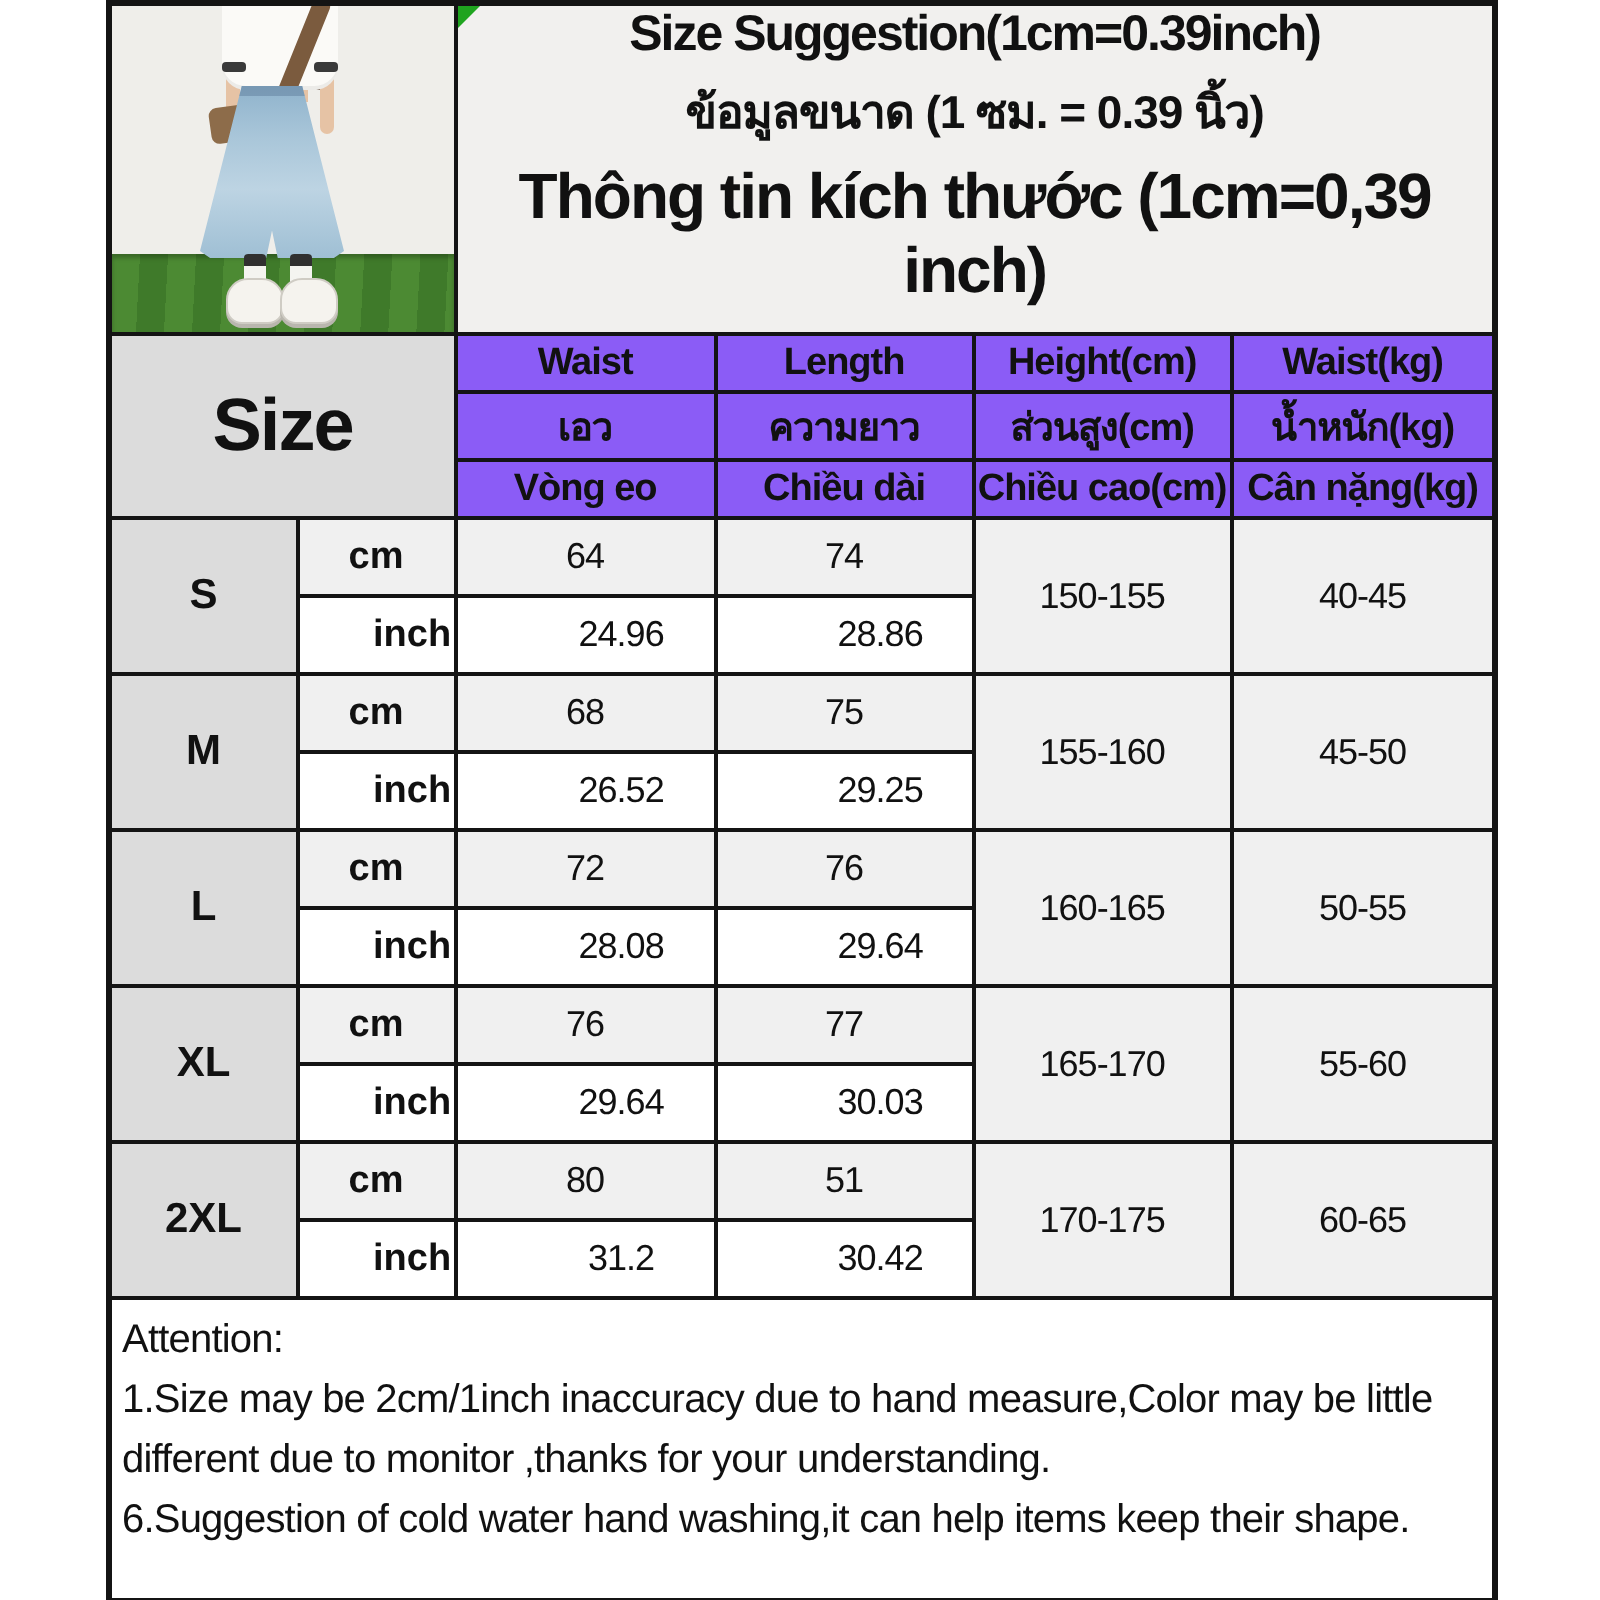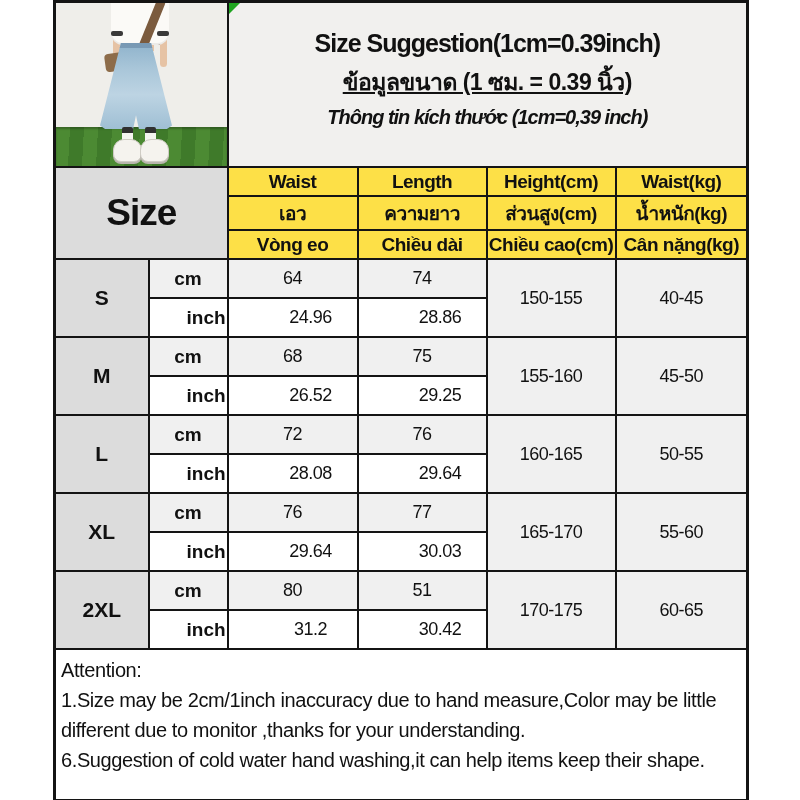--- a/index.html
+++ b/index.html
@@ -14,27 +14,27 @@
   .r-title td{height:163px;}
   .r-hdr td{height:25px;}
   .r-body td{height:35px;}
   .r-attn td{height:144px;}
 
   
   .title-cell{background:#f1f0ee;position:relative;padding:0;}
   .title-stack{display:flex;flex-direction:column;gap:6px;justify-content:center;
         align-items:center;height:100%;transform:translateY(-6px);}
   .t1{font-size:25px;font-weight:bold;letter-spacing:-1px;}
-  .t2{font-size:23px;font-weight:bold;letter-spacing:-0.5px;text-decoration:underline;}
-  .t3{font-size:20px;font-weight:bold;letter-spacing:-1px;font-style:italic;}
+  .t2{font-size:23px;font-weight:bold;letter-spacing:-0.5px;}
+  .t3{font-size:32px;font-weight:bold;letter-spacing:-1px;}
   .green-tri{position:absolute;top:0;left:0;width:0;height:0;
         border-top:11px solid #1fa41f;border-right:11px solid transparent;}
 
   
-  .hdr-cell{background:#fde047;font-weight:bold;font-size:19px;letter-spacing:-0.5px;}
+  .hdr-cell{background:#8b5cf6;font-weight:bold;font-size:19px;letter-spacing:-0.5px;}
   .size-head{background:#dcdcdc;font-weight:bold;font-size:37px;letter-spacing:-1px;margin-left:28px;}
 
   
   .size-cell{background:#dcdcdc;font-weight:bold;font-size:21px;}
   .unit-cell{font-weight:bold;font-size:19px;}
   .cm-bg{background:#f0f0f0;text-align:center;}
   .in-bg{background:#ffffff;padding-left:37px;}
   .val{font-size:18px;letter-spacing:-0.5px;}
   .range-cell{background:#f0f0f0;font-size:18px;letter-spacing:-0.5px;}
 

